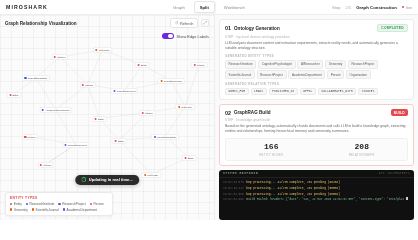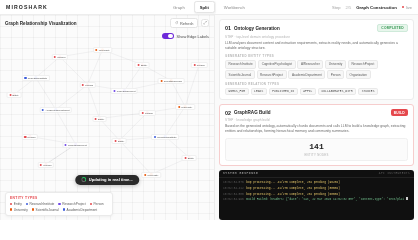--- a/index.html
+++ b/index.html
@@ -497,22 +497,26 @@
         <div class="card-head">
           <span class="card-num">02</span>
           <span class="card-title">GraphRAG Build</span>
           <span class="badge alert">BUILD</span>
         </div>
         <div class="card-sub">STEP  ·  knowledge graph build</div>
         <div class="card-desc">Based on the generated ontology, automatically chunks documents and calls LLM to build a knowledge graph, extracting entities and relationships, forming hierarchical memory and community summaries.</div>
 
         <div class="stats">
           <div class="stat">
-            <div class="stat-val">141</div>
+            <div class="stat-val">166</div>
             <div class="stat-lab">ENTITY NODES</div>
+          </div>
+          <div class="stat">
+            <div class="stat-val">208</div>
+            <div class="stat-lab">RELATIONSHIPS</div>
           </div>
         </div>
       </div>
 
       <div class="terminal">
         <div class="term-head">
           <span class="term-title">SYSTEM RESPONSE</span>
           <span class="term-tag">API_INSTRUMENTS</span>
         </div>
         <div class="term-body" id="term-body">

